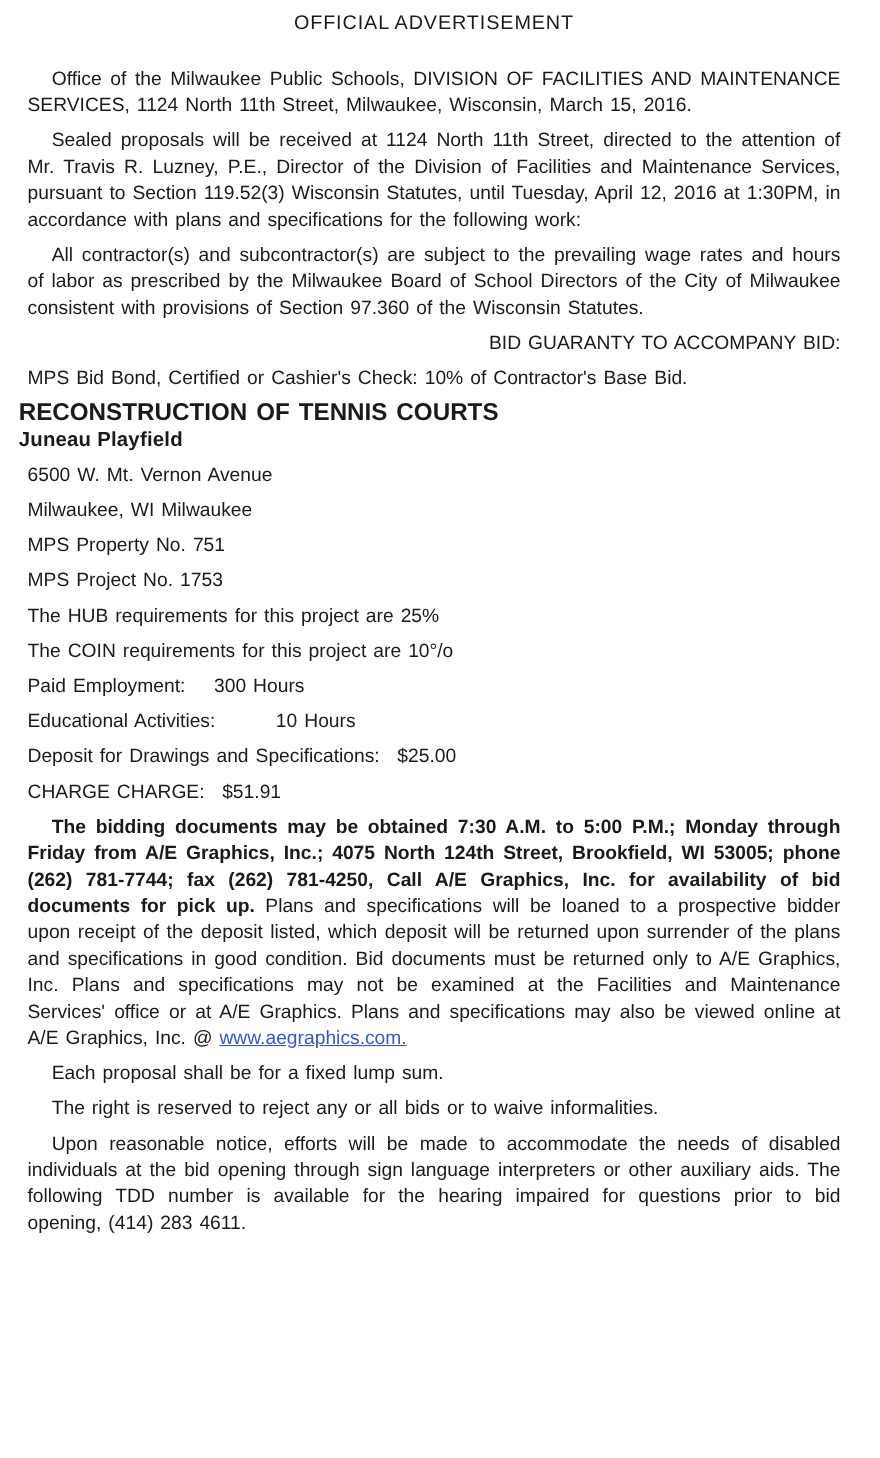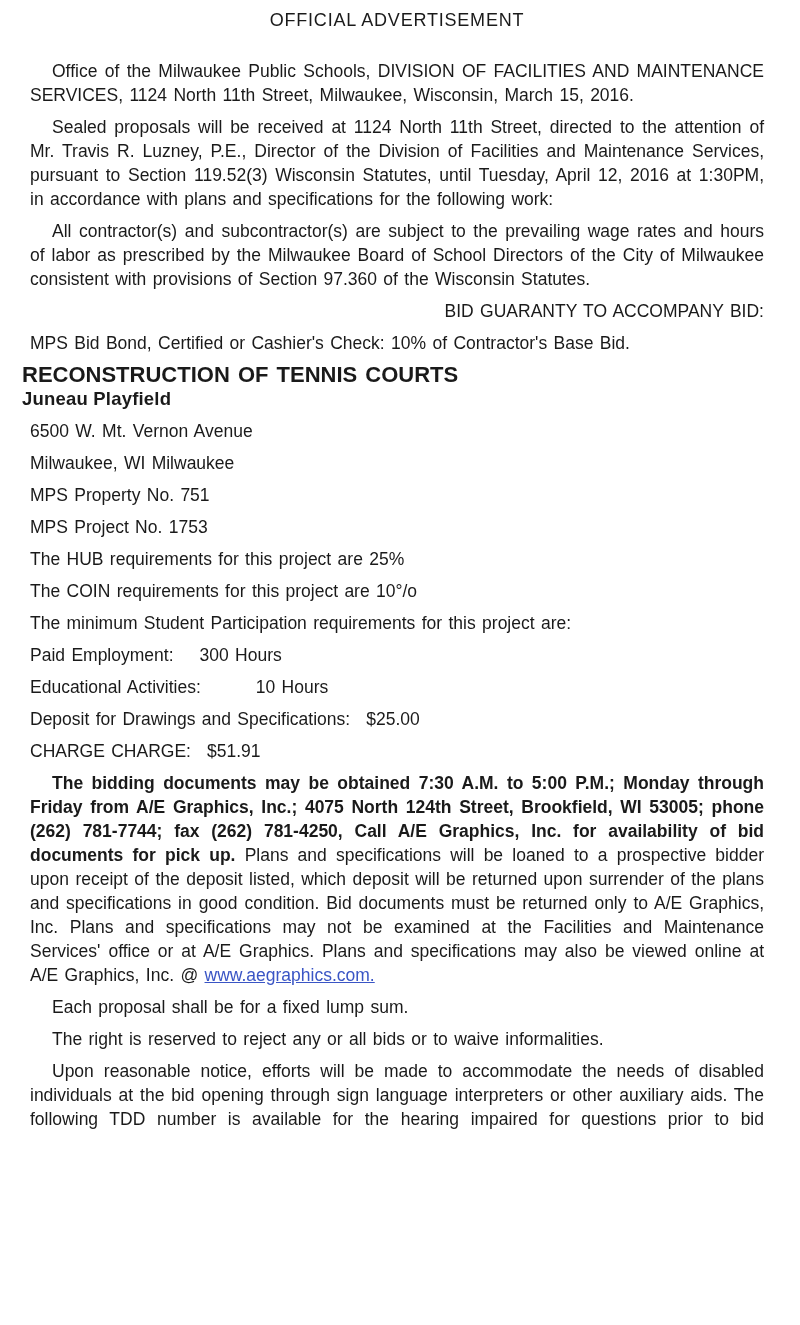--- a/index.html
+++ b/index.html
@@ -5,21 +5,21 @@
   html, body {
     margin: 0;
     padding: 0;
     background: #ffffff;
   }
   .page {
     position: relative;
     width: 800px;
     height: 1132px;
     box-sizing: border-box;
-    padding: 8px 28px 0 22px;
+    padding: 8px 28px 0 17px;
     background: #ffffff;
     color: #1a1a1a;
     font-family: "Liberation Sans", sans-serif;
     font-size: 17.5px;
     line-height: 24px;
     overflow: hidden;
   }
   .doc-title {
     text-align: center;
     font-size: 18px;
@@ -89,21 +89,20 @@
   <p class="heading mt22">RECONSTRUCTION OF TENNIS COURTS</p>
 
   <p class="site-name mt25">Juneau Playfield</p>
   <p class="body">6500 W. Mt. Vernon Avenue</p>
   <p class="body">Milwaukee, WI Milwaukee</p>
   <p class="body">MPS Property No. 751</p>
   <p class="body">MPS Project No. 1753</p>
 
   <p class="body mt24">The HUB requirements for this project are 25%</p>
   <p class="body">The COIN requirements for this project are 10°/o</p>
-  <p class="body">The minimum Student Participation requirements for this project are:</p>
   <p class="body"><span>Paid Employment:</span><span class="vgap-s">300 Hours</span></p>
   <p class="body"><span>Educational Activities:</span><span class="vgap-l">10 Hours</span></p>
 
   <p class="body mt24"><span>Deposit for Drawings and Specifications:</span><span class="vgap-m">$25.00</span></p>
   <p class="body"><span>CHARGE CHARGE:</span><span class="vgap-m">$51.91</span></p>
 
   <p class="body just ind mt23"><b class="seg">The bidding documents may be obtained 7:30 A.M. to 5:00 P.M.; Monday through Friday from A/E Graphics, Inc.; 4075 North 124th Street, Brookfield, WI 53005; phone (262) 781-7744; fax (262) 781-4250, Call A/E Graphics, Inc. for availability of bid documents for pick up. </b><span>Plans and specifications will be loaned to a prospective bidder upon receipt of the deposit listed, which deposit will be returned upon surrender of the plans and specifications in good condition. Bid documents must be returned only to A/E Graphics, Inc. Plans and specifications may not be examined at the Facilities and Maintenance Services' office or at A/E Graphics. Plans and specifications may also be viewed online at A/E Graphics, Inc. @ </span><a class="site-link">www.aegraphics.com.</a></p>
 
   <p class="body ind">Each proposal shall be for a fixed lump sum.</p>
   <p class="body ind">The right is reserved to reject any or all bids or to waive informalities.</p>

